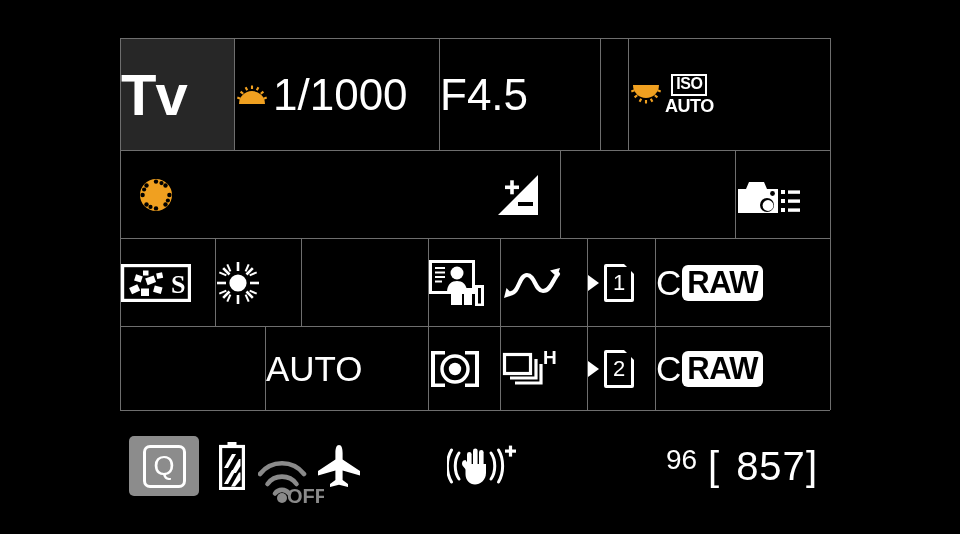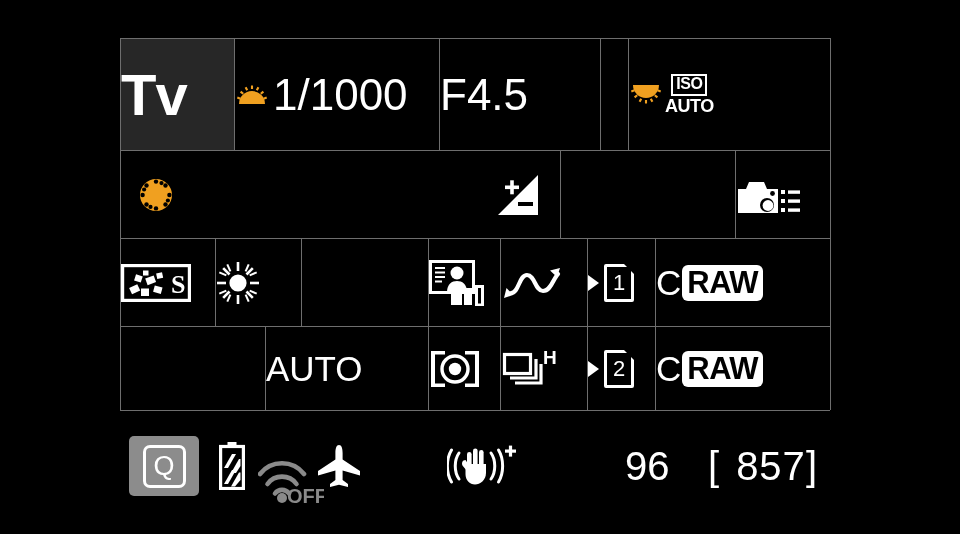--- a/index.html
+++ b/index.html
@@ -182,21 +182,21 @@
     border-radius: 7px;
     width: 37px; height: 37px;
     display:flex; align-items:center; justify-content:center;
     font-size: 27px; line-height:1;
     color:#fff;
   }
   .battery { position:absolute; width:26px; height:48px; }
   .wifioff { position:absolute; width:66px; height:44px; }
   .plane { position:absolute; width:46px; height:44px; }
   .isicon { position:absolute; width:70px; height:42px; }
-  .burst { position:absolute; font-size:40px; line-height:1; }
+  .burst { position:absolute; font-size:28px; line-height:1;margin-left:41px; }
   .shots { position:absolute; font-size:40px; line-height:1; letter-spacing:1px; }
 </style>
 </head>
 <body>
 
 <div class="screen">
 
   <div class="line-h" style="left:120px; top:38px; width:710px;"></div>
   <div class="line-h" style="left:120px; top:150px; width:710px;"></div>
   <div class="line-h" style="left:120px; top:238px; width:710px;"></div>

